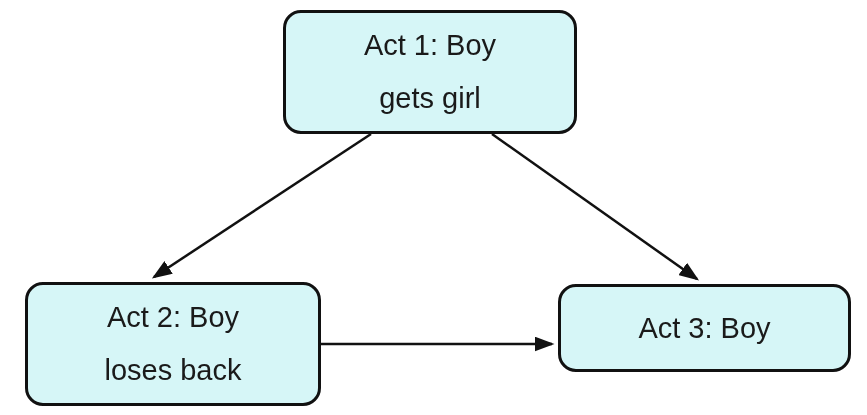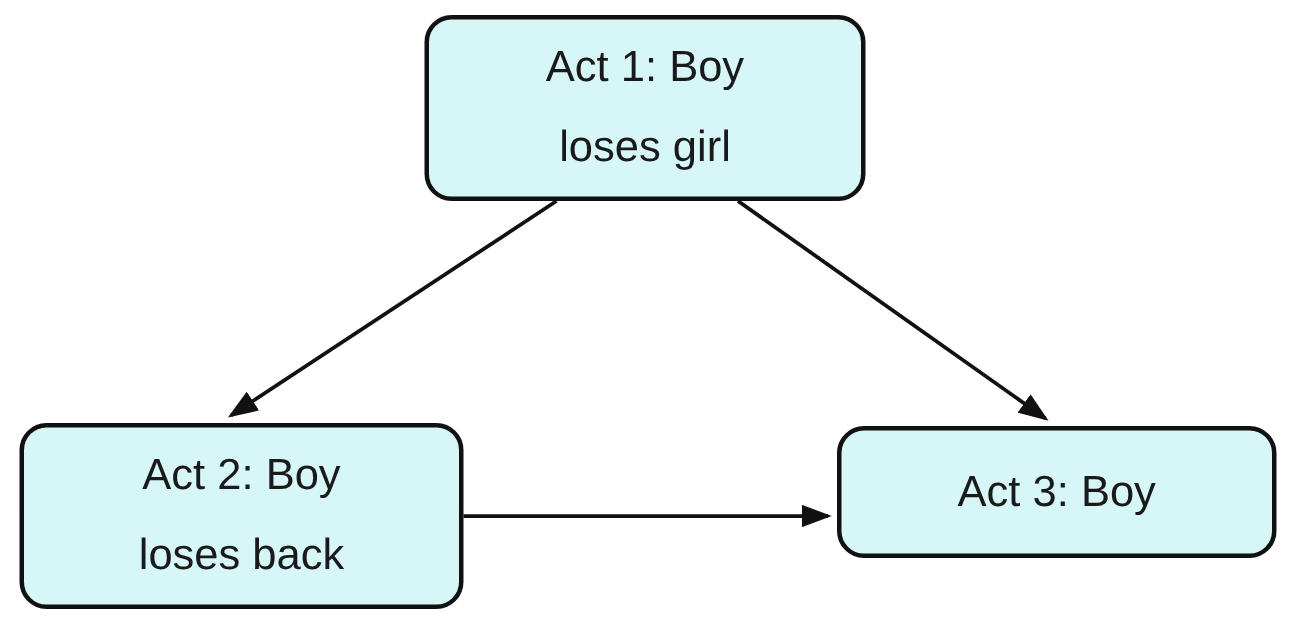--- a/index.html
+++ b/index.html
@@ -33,42 +33,42 @@
     align-items: center;
     justify-content: center;
     text-align: center;
     color: #1a1a1a;
     font-size: 29px;
     line-height: 37px;
     font-weight: 400;
     gap: 16px;
   }
   #node-act1 { left: 283px; top: 10px;  width: 294px; height: 124px; }
-  #node-act2 { left: 13px;  top: 282px; width: 296px; height: 124px; }
+  #node-act2 { left: 25px;  top: 282px; width: 296px; height: 124px; }
   #node-act3 { left: 558px; top: 284px; width: 293px; height: 88px; }
 </style>
 </head>
 <body>
 
 <div id="stage">
 
   <svg id="edges" viewBox="0 0 867 415" xmlns="http://www.w3.org/2000/svg" aria-hidden="true">
     <defs>
       <marker id="arrowhead" markerWidth="8" markerHeight="6" refX="7" refY="3" orient="auto" markerUnits="strokeWidth">
         <path d="M0,0 L8,3 L0,6 Z" fill="#111111"></path>
       </marker>
     </defs>
     <line x1="371" y1="134" x2="154" y2="277" stroke="#111111" stroke-width="2.5" marker-end="url(#arrowhead)"></line>
     <line x1="492" y1="134" x2="697" y2="279" stroke="#111111" stroke-width="2.5" marker-end="url(#arrowhead)"></line>
     <line x1="309" y1="344" x2="552" y2="344" stroke="#111111" stroke-width="2.5" marker-end="url(#arrowhead)"></line>
   </svg>
 
   <div id="node-act1" class="node">
     <span class="line">Act 1: Boy</span>
-    <span class="line">loses girl</span>
+    <span class="line">gets girl</span>
   </div>
 
   <div id="node-act2" class="node">
     <span class="line">Act 2: Boy</span>
     <span class="line">loses back</span>
   </div>
 
   <div id="node-act3" class="node">
     <span class="line">Act 3: Boy</span>
   </div>

